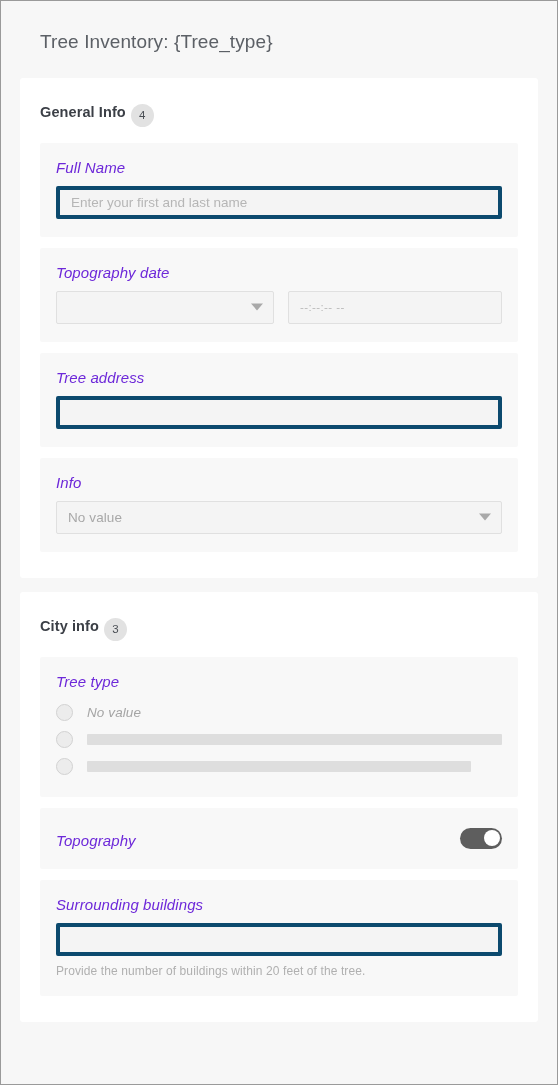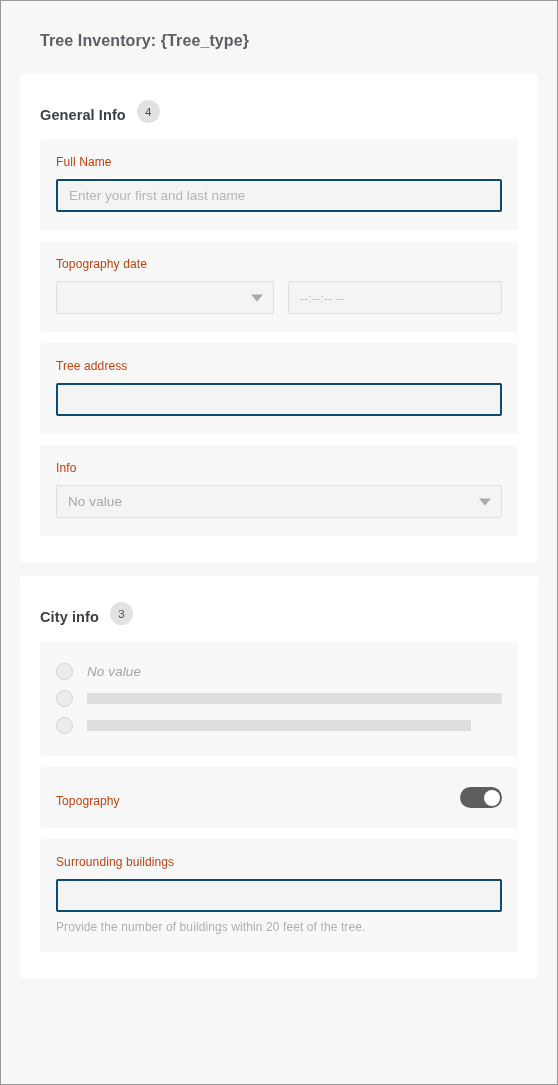--- a/index.html
+++ b/index.html
@@ -23,40 +23,40 @@
     background: #f7f7f7;
     padding: 0 19px;
     overflow: hidden;
   }
 
   
   .form-header {
     padding: 30px 20px 24px 20px;
   }
   .form-title {
-    font-size: 16px;
-    font-weight: 700;
+    font-size: 19px;
+    font-weight: 400;
     color: #5c6066;
     letter-spacing: 0.1px;
     line-height: 1.2;
   }
 
   
   .card {
     background: #ffffff;
     border-radius: 3px;
     padding: 22px 20px 26px 20px;
     margin-bottom: 14px;
   }
   .card:last-child { margin-bottom: 0; }
 
   .section-head {
     display: flex;
-    align-items: flex-end;
-    gap: 11px;
+    align-items: flex-start;
+    gap: 5px;
     padding: 4px 0 16px 0;
   }
   .section-title {
     font-size: 14.5px;
     font-weight: bold;
     color: #3b3f46;
     letter-spacing: 0.1px;
   }
   .section-badge {
     width: 23px;
@@ -73,32 +73,33 @@
   
   .field {
     background: #f8f8f8;
     border-radius: 2px;
     padding: 16px 16px 18px 16px;
     margin-bottom: 11px;
   }
   .field:last-child { margin-bottom: 0; }
 
   .field-label {
-    font-size: 12px;
-    color: #c2410c;
+    font-size: 15px;
+    color: #6d28d9;
     margin-bottom: 10px;
     display: block;
     letter-spacing: 0.1px;
+    font-style: italic;
   }
 
   .input {
     width: 100%;
     height: 33px;
     background: #f4f4f4;
-    border: 2px solid #0c4a6e;
+    border: 4px solid #0c4a6e;
     border-radius: 2px;
     font-family: "Liberation Sans", sans-serif;
     font-size: 13.5px;
     color: #5b5f66;
     padding: 0 11px;
     outline: none;
   }
   .input::placeholder { color: #b6b6b6; }
 
   .hint {
@@ -263,20 +264,21 @@
   </div>
 
   <div class="card">
 
     <div class="section-head">
       <span class="section-title">City info</span>
       <span class="section-badge">3</span>
     </div>
 
     <div class="field">
+      <span class="field-label">Tree type</span>
 
       <div class="radio-row">
         <span class="radio"></span>
         <span class="radio-label">No value</span>
       </div>
 
       <div class="radio-row">
         <span class="radio"></span>
         <span class="skeleton wide"></span>
       </div>

